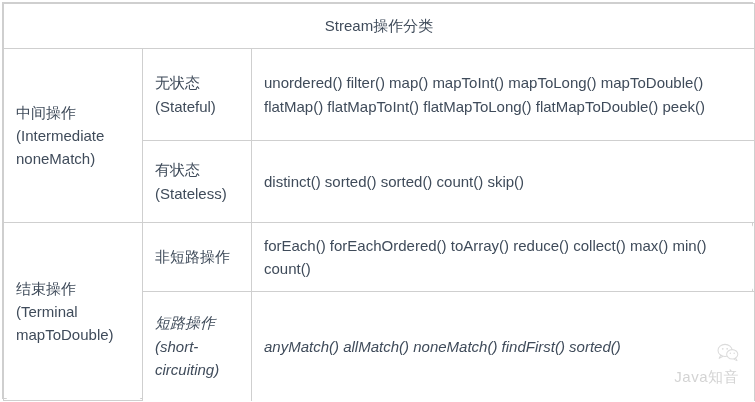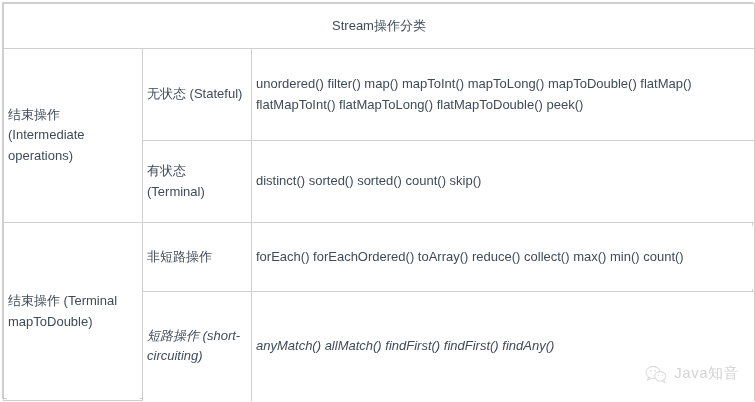--- a/index.html
+++ b/index.html
@@ -31,23 +31,23 @@
   table.stream-table {
     width: 100%;
     height: 100%;
     border-collapse: collapse;
     table-layout: fixed;
   }
 
   table.stream-table td {
     border: 1px solid #cfcfcf;
     vertical-align: middle;
-    padding: 6px 4px;
+    padding: 6px 12px;
     box-sizing: border-box;
-    font-size: 13px;
+    font-size: 15px;
     line-height: 1.55;
     color: #3f4b5a;
     background: #ffffff;
     margin-top: 16px;
   }
 
   
   td.title-cell {
     text-align: center;
     border-top: none;
@@ -92,24 +92,25 @@
     white-space: pre-wrap;
     word-break: break-word;
   }
 
   
   .watermark {
     position: absolute;
     right: 16px;
     bottom: 18px;
     display: flex;
-    align-items: flex-start;
+    align-items: flex-end;
     gap: 7px;
     opacity: 0.62;
     pointer-events: none;
+    flex-direction: column;
   }
   .watermark .wm-icon {
     width: 22px;
     height: 19px;
     display: block;
   }
   .watermark .wm-text {
     font-size: 15px;
     color: #b9b9b9;
     letter-spacing: 0.5px;
@@ -126,33 +127,33 @@
         <col class="c2">
         <col class="c3">
     </colgroup>
     <tbody>
       <tr>
         <td class="title-cell" colspan="3">Stream操作分类</td>
       </tr>
 
       <tr class="row-stateless">
         <td class="group-cell" rowspan="2">
-          <span class="cell-text">结束操作 (Intermediate operations)</span>
+          <span class="cell-text">中间操作 (Intermediate noneMatch)</span>
         </td>
         <td class="subtype-cell">
           <span class="cell-text">无状态 (Stateful)</span>
         </td>
         <td class="methods-cell">
           <span class="cell-text">unordered() filter() map() mapToInt() mapToLong() mapToDouble() flatMap() flatMapToInt() flatMapToLong() flatMapToDouble() peek()</span>
         </td>
       </tr>
 
       <tr class="row-stateful">
         <td class="subtype-cell">
-          <span class="cell-text">有状态 (Terminal)</span>
+          <span class="cell-text">有状态 (Stateless)</span>
         </td>
         <td class="methods-cell">
           <span class="cell-text">distinct() sorted() sorted() count() skip()</span>
         </td>
       </tr>
 
       <tr class="row-nonshort">
         <td class="group-cell" rowspan="2">
           <span class="cell-text">结束操作 (Terminal mapToDouble)</span>
         </td>
@@ -162,21 +163,21 @@
         <td class="methods-cell">
           <span class="cell-text">forEach() forEachOrdered() toArray() reduce() collect() max() min() count()</span>
         </td>
       </tr>
 
       <tr class="row-short">
         <td class="subtype-cell">
           <span class="cell-text">短路操作 (short-circuiting)</span>
         </td>
         <td class="methods-cell">
-          <span class="cell-text">anyMatch() allMatch() findFirst() findFirst() findAny()</span>
+          <span class="cell-text">anyMatch() allMatch() noneMatch() findFirst() sorted()</span>
         </td>
       </tr>
     </tbody>
   </table>
 </div>
 
 <div class="watermark">
   <span class="wm-icon">
     <svg viewBox="0 0 26 22" width="22" height="19" xmlns="http://www.w3.org/2000/svg">
       <ellipse cx="9.5" cy="8.5" rx="8.3" ry="7.1" fill="none" stroke="#c6c6c6" stroke-width="1.2"></ellipse>

